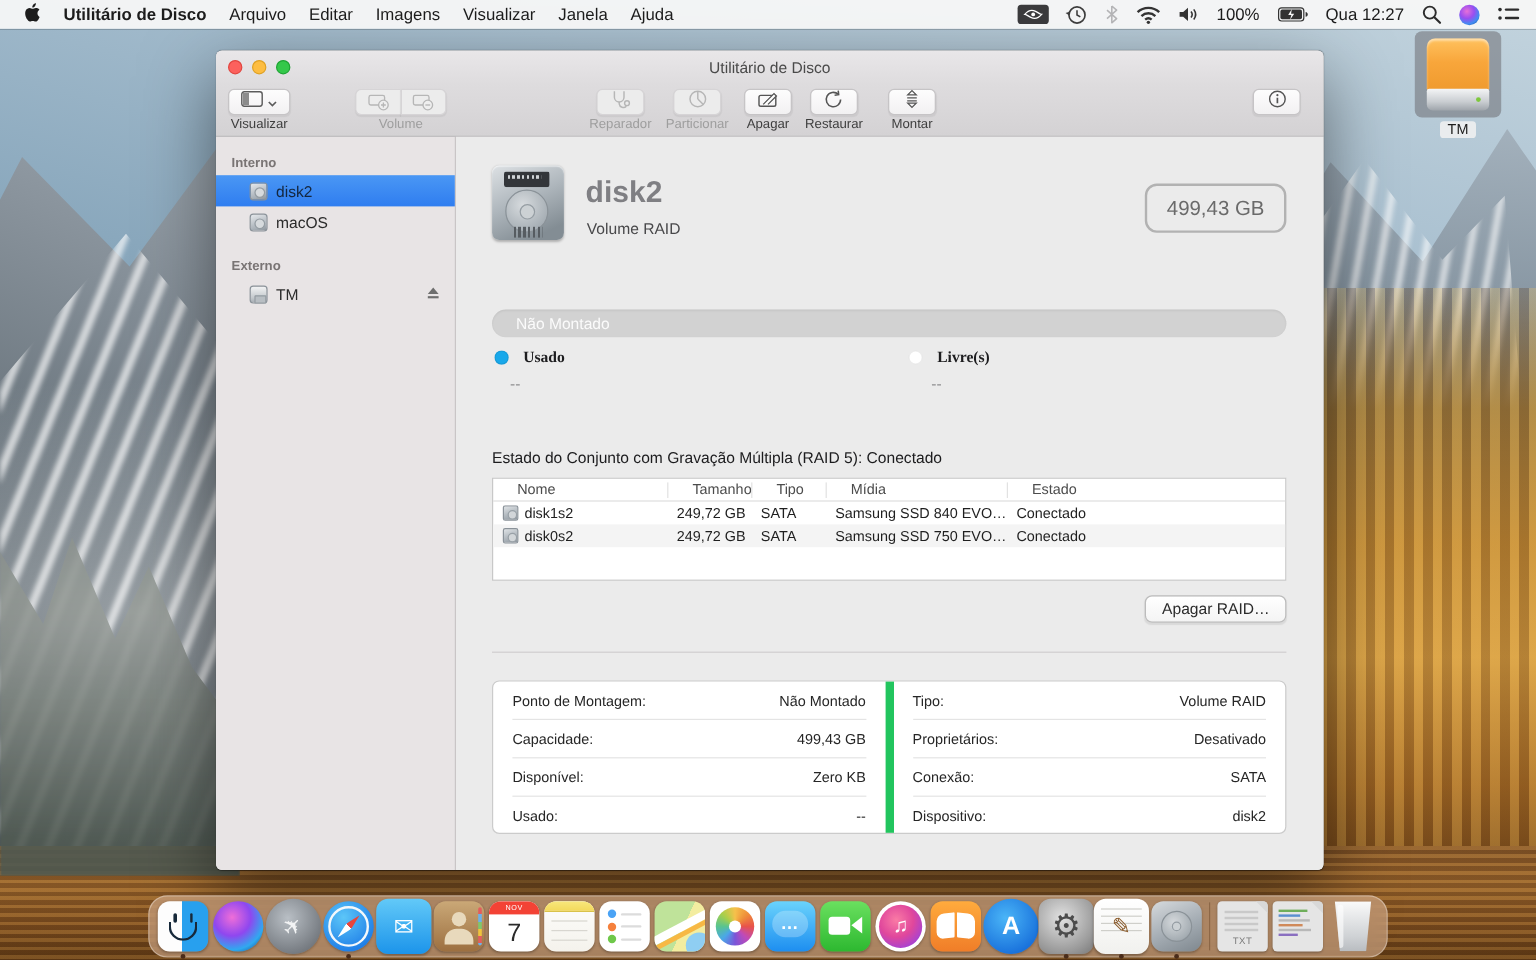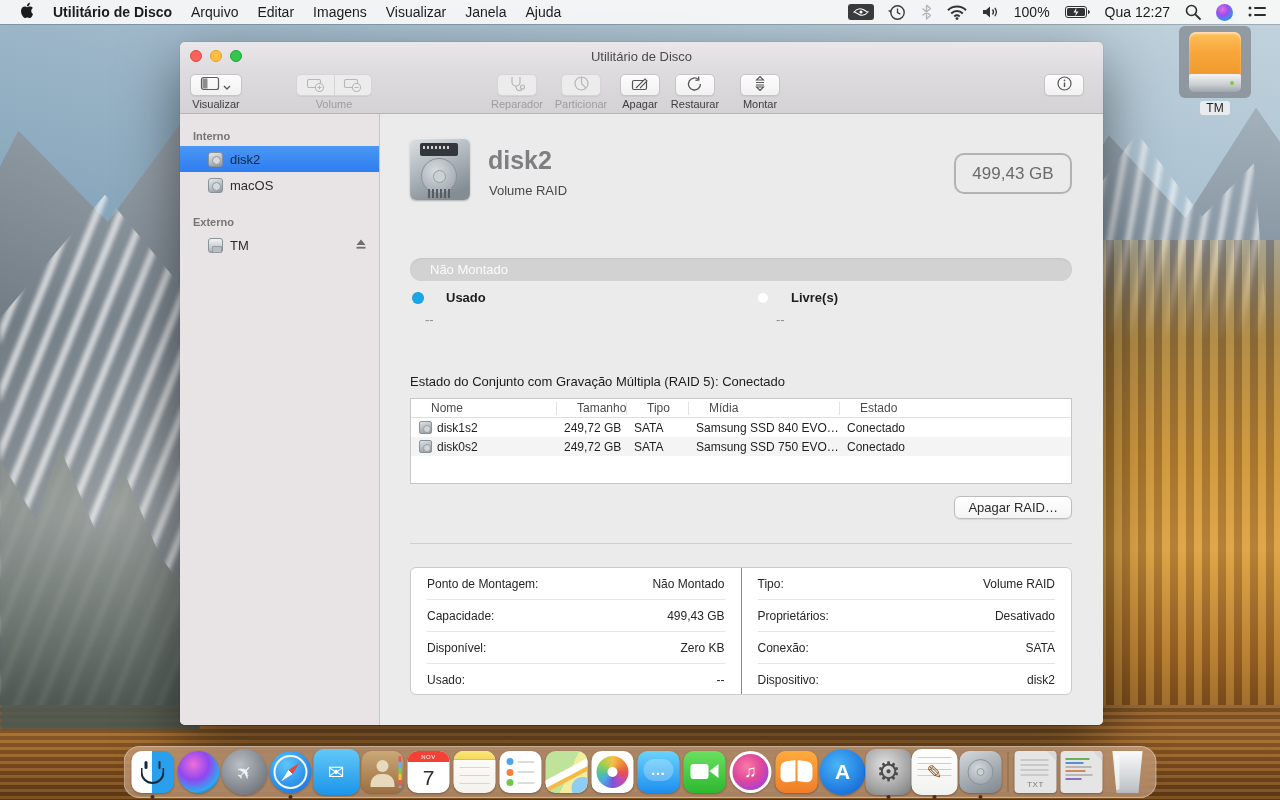--- a/index.html
+++ b/index.html
@@ -117,21 +117,21 @@
   .dh-vents { position:absolute; left:18px; bottom:6px; width:24px; height:9px;
     background:repeating-linear-gradient(90deg,#565c61 0 2px, transparent 2px 4px); }
   .disk-title { position:absolute; left:108px; top:32px; font-size:25px; font-weight:bold; color:#7f7f83; }
   .disk-sub { position:absolute; left:109px; top:69px; font-size:13px; color:#48484a; }
   .size-badge { position:absolute; right:31px; top:39px; height:41px; min-width:118px; border:2px solid #b2b2b2; border-radius:10px;
     display:flex; align-items:center; justify-content:center; font-size:17px; color:#6a6a6a; padding:0 14px; }
 
   .cap-bar { position:absolute; left:30px; right:31px; top:144px; height:23px; border-radius:11.5px; background:#d2d2d2;
     display:flex; align-items:center; box-shadow:inset 0 1px 2px rgba(0,0,0,.07); }
   .cap-bar-label { margin-left:20px; font-size:13px; color:#fbfbfb; }
-  .legend-item { position:absolute; top:176px; display:flex; align-items:center; gap:22px; }
+  .legend-item { position:absolute; top:176px; display:flex; align-items:center; gap:12px;font-family:Liberation Serif, serif; }
   .legend-item .dot { width:12px; height:12px; border-radius:50%; border:1px solid rgba(0,0,0,.08); }
   .legend-item .lbl { font-size:13px; font-weight:bold; color:#1d1d1f; }
   .legend-val { position:absolute; top:198px; font-size:13px; color:#8e8e90; }
   .dot-used { background:#18a8ea; }
   .dot-free { background:#ffffff; }
 
   .raid-title { position:absolute; left:30px; top:260px; font-size:13px; color:#1c1c1e; }
 
   .raid-table { position:absolute; left:30px; right:31px; top:284px; height:86px; background:#fff; border:1px solid #c8c8c8; font-size:12px; color:#1f1f1f; }
   .rt-head { display:flex; height:19px; align-items:center; border-bottom:1px solid #dedede; color:#4c4c4c; }
@@ -148,21 +148,21 @@
 
   .del-raid-btn { position:absolute; right:31px; top:382px; height:23px; padding:0 13px; border-radius:6px;
     border:1px solid #bcbcbc; background:linear-gradient(#ffffff,#f4f4f4); font-size:13px; color:#2b2b2b;
     font-family:inherit; box-shadow:0 1px 1px rgba(0,0,0,.08); }
 
   .hdivider { position:absolute; left:30px; right:31px; top:429px; height:1px; background:#d0cecf; }
 
   .info-panel { position:absolute; left:30px; right:31px; top:453px; height:128px; background:#fff;
     border:1px solid #cbcbcb; border-radius:6px; display:flex; }
   .info-col { flex:1; padding:0 2px; }
-  .info-col.left { border-right:1px solid #22c55e; }
+  .info-col.left { border-right:7px solid #22c55e; }
   .info-row { height:32px; display:flex; align-items:center; justify-content:space-between; margin:0 14px; border-bottom:1px solid #e4e4e4; font-size:12px; color:#262626; }
   .info-row:last-child { border-bottom:none; }
 
   
   .dock { position:absolute; left:50%; transform:translateX(-50%); bottom:2px; height:52px; z-index:40;
     background:rgba(234,196,168,.5); border:1px solid rgba(255,255,255,.35); border-radius:16px;
     display:flex; align-items:center; padding:0 5px; backdrop-filter:blur(8px); }
   .dock-item { width:46px; height:46px; position:relative; display:flex; align-items:center; justify-content:center; }
   .dock-sep { width:1px; height:40px; background:rgba(70,35,10,.3); margin:0 4px; }
   .di { width:42px; height:42px; border-radius:10px; position:relative; overflow:hidden; box-shadow:0 1px 2px rgba(0,0,0,.25); }

